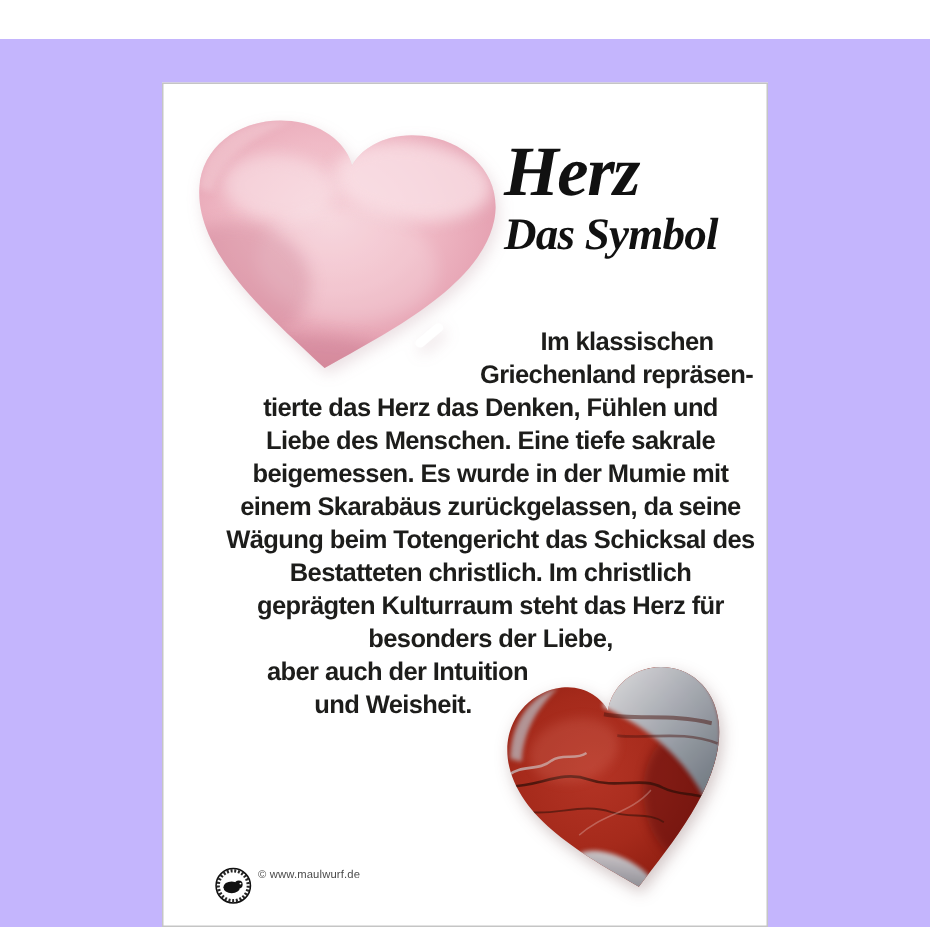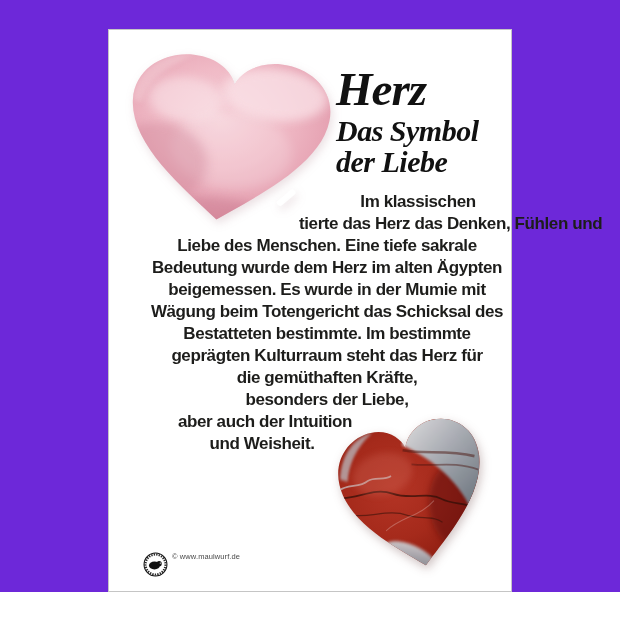--- a/index.html
+++ b/index.html
@@ -1,17 +1,17 @@
 <!DOCTYPE html>
 <html><head>
 <meta charset="utf-8">
 <style>
   html,body{margin:0;padding:0;background:#ffffff;}
-  .stage{position:relative;width:620px;height:592px;background:#6d28d9;overflow:hidden;
-         font-family:"Liberation Sans", sans-serif;}
+  .stage{position:relative;width:620px;height:592px;background:#c4b5fd;overflow:hidden;
+         font-family:"Liberation Sans", sans-serif;margin-top:26px;}
   .card{position:absolute;left:108px;top:29px;width:404px;height:563px;
         background:#ffffff;border:1px solid #c5c5c5;box-sizing:border-box;}
   svg{overflow:visible;display:block;}
 
   
   .heart-top{position:absolute;left:8px;top:20px;width:220px;height:182px;z-index:1;
              filter:drop-shadow(2px 4px 5px rgba(140,80,95,0.18));}
   .heart-bottom{position:absolute;left:226px;top:387px;width:158px;height:160px;z-index:1;
              filter:drop-shadow(2px 4px 5px rgba(70,25,25,0.25));}
 
@@ -78,34 +78,33 @@
           </g>
           <rect x="150" y="138" width="21" height="6" rx="3" fill="#ffffff" opacity="0.95" transform="rotate(-50 160 141)"></rect>
         </g>
       </svg>
     </div>
 
     <div class="title-block">
       <div class="title">Herz</div>
       <div class="subtitle">
         <div>Das Symbol</div>
-        <div>der Liebe</div>
       </div>
     </div>
 
     <div class="body-lines">
       <div class="bline">Im klassischen</div>
+      <div class="bline">Griechenland repräsen-</div>
       <div class="bline">tierte das Herz das Denken, Fühlen und</div>
       <div class="bline">Liebe des Menschen. Eine tiefe sakrale</div>
-      <div class="bline">Bedeutung wurde dem Herz im alten Ägypten</div>
       <div class="bline">beigemessen. Es wurde in der Mumie mit</div>
+      <div class="bline">einem Skarabäus zurückgelassen, da seine</div>
       <div class="bline">Wägung beim Totengericht das Schicksal des</div>
-      <div class="bline">Bestatteten bestimmte. Im bestimmte</div>
+      <div class="bline">Bestatteten christlich. Im christlich</div>
       <div class="bline">geprägten Kulturraum steht das Herz für</div>
-      <div class="bline">die gemüthaften Kräfte,</div>
       <div class="bline">besonders der Liebe,</div>
       <div class="bline">aber auch der Intuition</div>
       <div class="bline">und Weisheit.</div>
     </div>
 
     <div class="heart-bottom">
       <svg viewBox="0 0 200 182" width="158" height="160" preserveAspectRatio="none">
         <defs>
           <radialGradient id="rj" cx="38%" cy="42%" r="80%">
             <stop offset="0" stop-color="#b43425"></stop>

